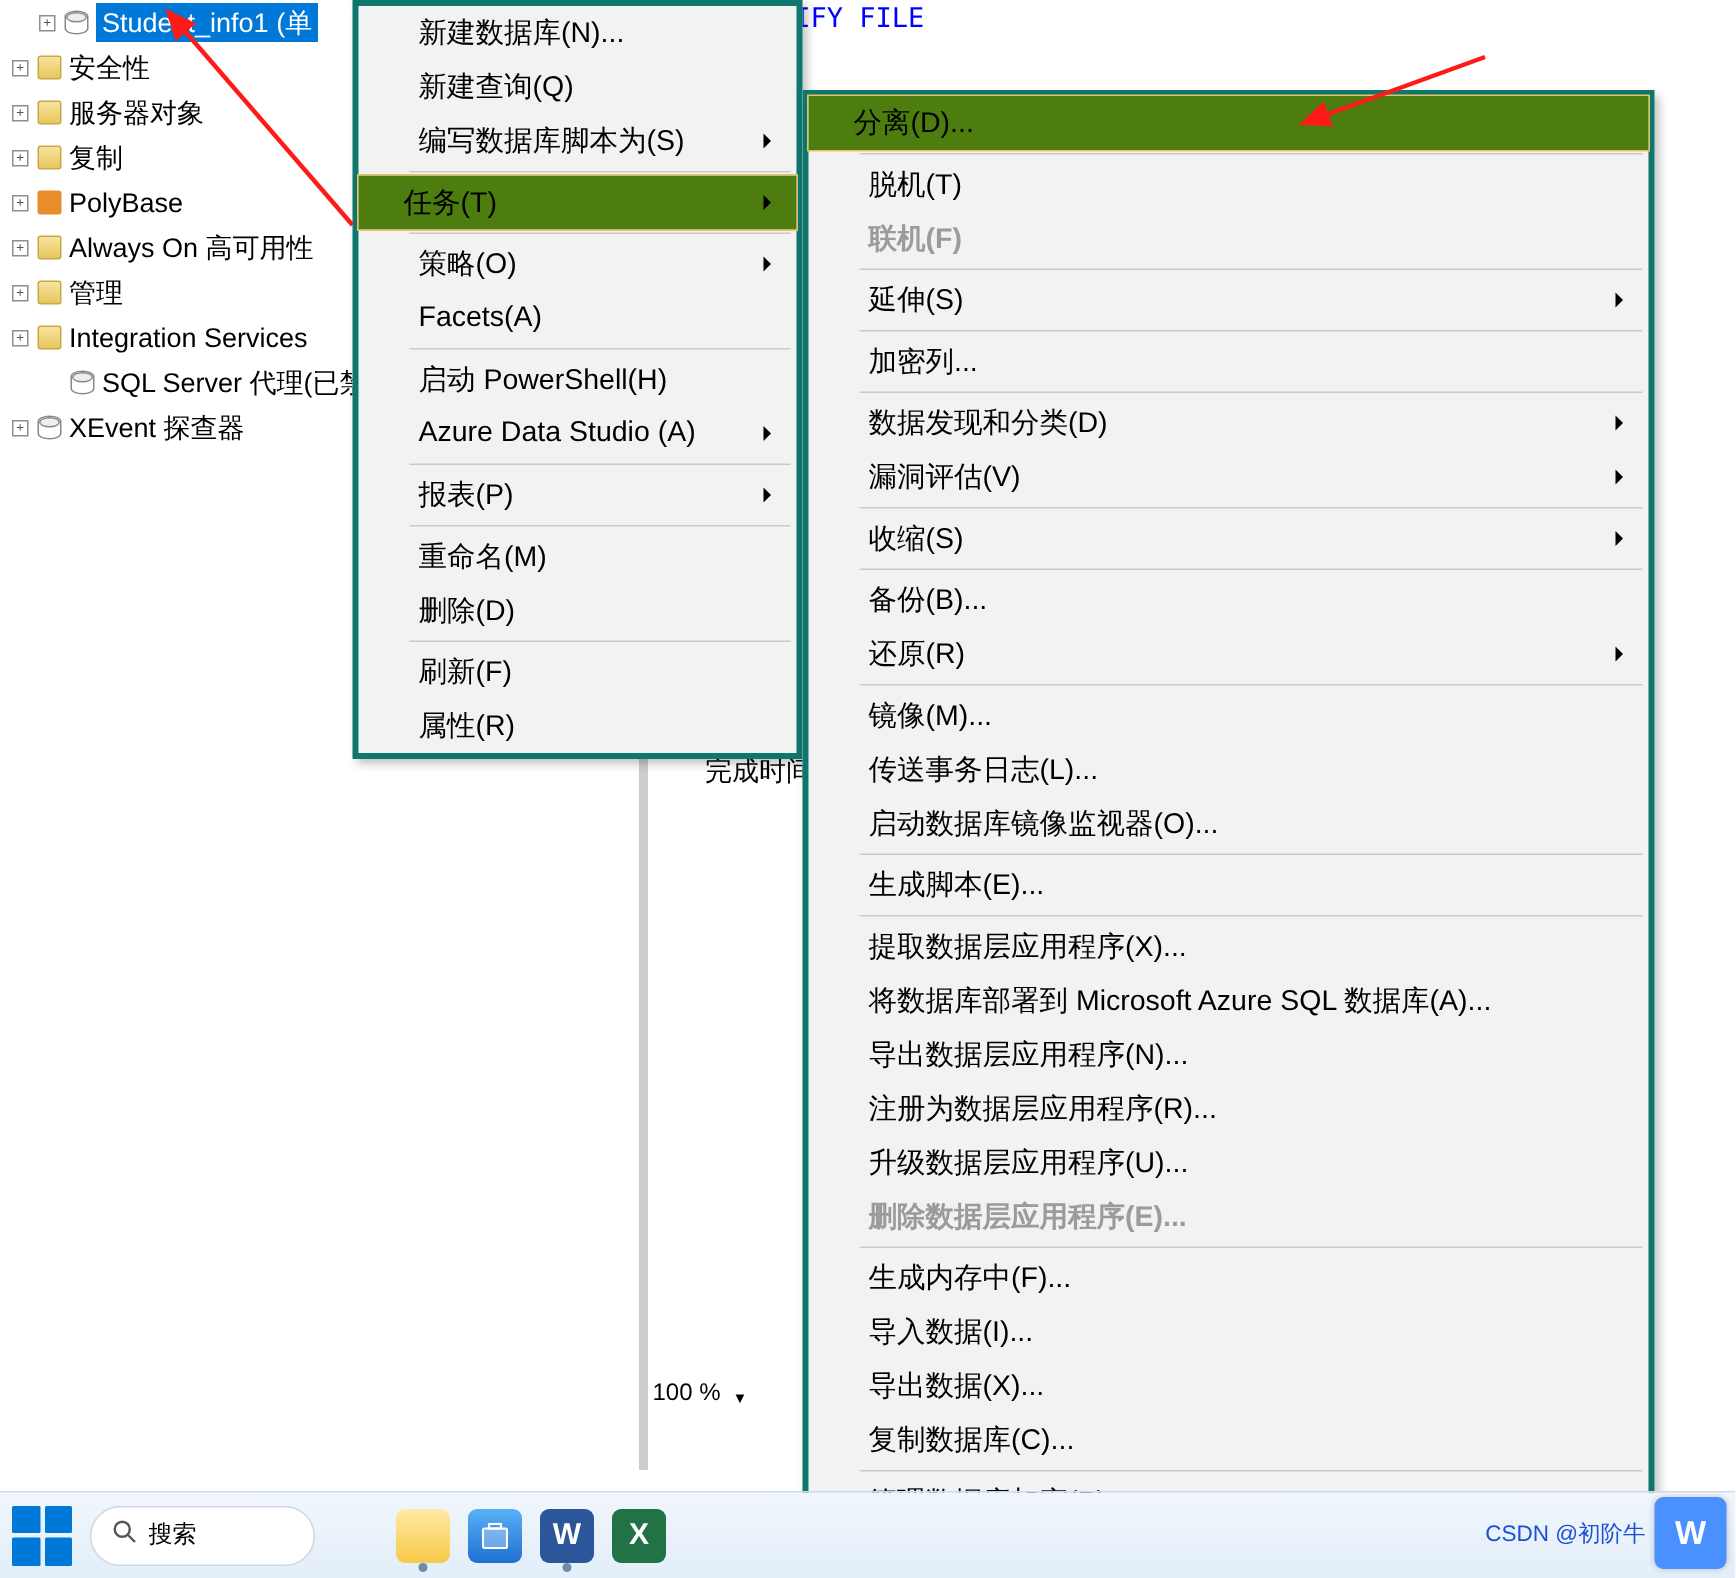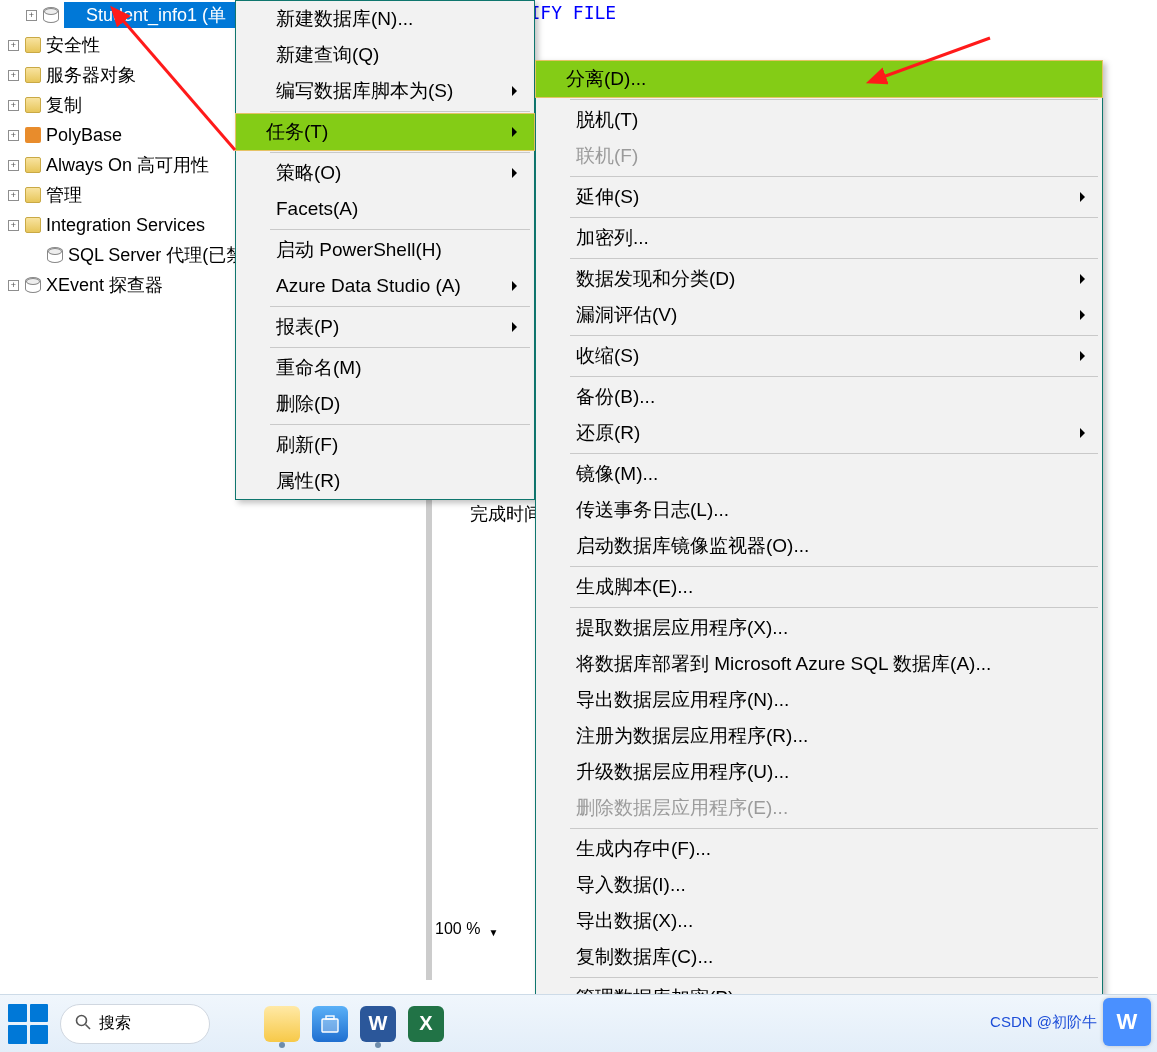--- a/index.html
+++ b/index.html
@@ -47,21 +47,21 @@
     width: 16px;
     height: 16px;
     margin-right: 5px;
     display: inline-block;
     flex-shrink:0;
   }
   .node-icon.folder { background: linear-gradient(#f8e3a0,#e7c65b); border:1px solid #c9a945; border-radius:2px; }
   .node-icon.db { border-radius:50% / 25%; background:#fff; border:1px solid #888; position:relative; }
   .node-icon.db::before{content:'';position:absolute;top:0;left:0;right:0;height:5px;border-radius:50%;border:1px solid #888;background:#eee;}
   .node-icon.wrench { background:#e88c2c; border-radius:2px; }
-  .tree-item.selected span.txt { background:#0078d7; color:#fff; padding:1px 22px;}
+  .tree-item.selected span.txt { background:#0078d7; color:#fff; padding:1px 4px;}
   
   
   .vdiv {
     position: absolute;
     left: 426px;
     top: 0;
     width: 6px;
     height: 980px;
     background: #ccc;
   }
@@ -83,46 +83,46 @@
     display:flex;
     align-items:flex-end;
     gap:8px;
     font-size:16px;
   }
   
   
   .menu {
     position: absolute;
     background:#f2f2f2;
-    border:1px solid #0f766e;
+    border:4px solid #0f766e;
     box-shadow: 3px 3px 6px rgba(0,0,0,.25);
   }
   .menu-item{
     display:flex;
     align-items:center;
     padding:6px 28px 6px 40px;
     font-size:19px;
     position:relative;
     height:36px;
   }
   .menu-sep{
     margin:2px 4px 2px 34px;
     border-top:1px solid #c9c9c9;
   }
-  .menu-item.disabled{ color:#9b9b9b; }
+  .menu-item.disabled{ color:#9b9b9b;font-weight:bold; }
   .menu-item.arrow::after{
     content:'';
     position:absolute;
     right:12px; top:50%;
     transform:translateY(-50%);
     border:5px solid transparent;
     border-left-color:#000;
   }
   .menu-item.hover{
-    background:#84cc16;
+    background:#4d7c0f;
     outline:1px solid #e5c365;
     padding-left:30px;
   }
   #menu1 { left:235px; top:0; width:300px; }
   #menu2 { left:535px; top:60px; width:568px; }
   
   
   .arrow-anno{
     position:absolute;
     pointer-events:none;

